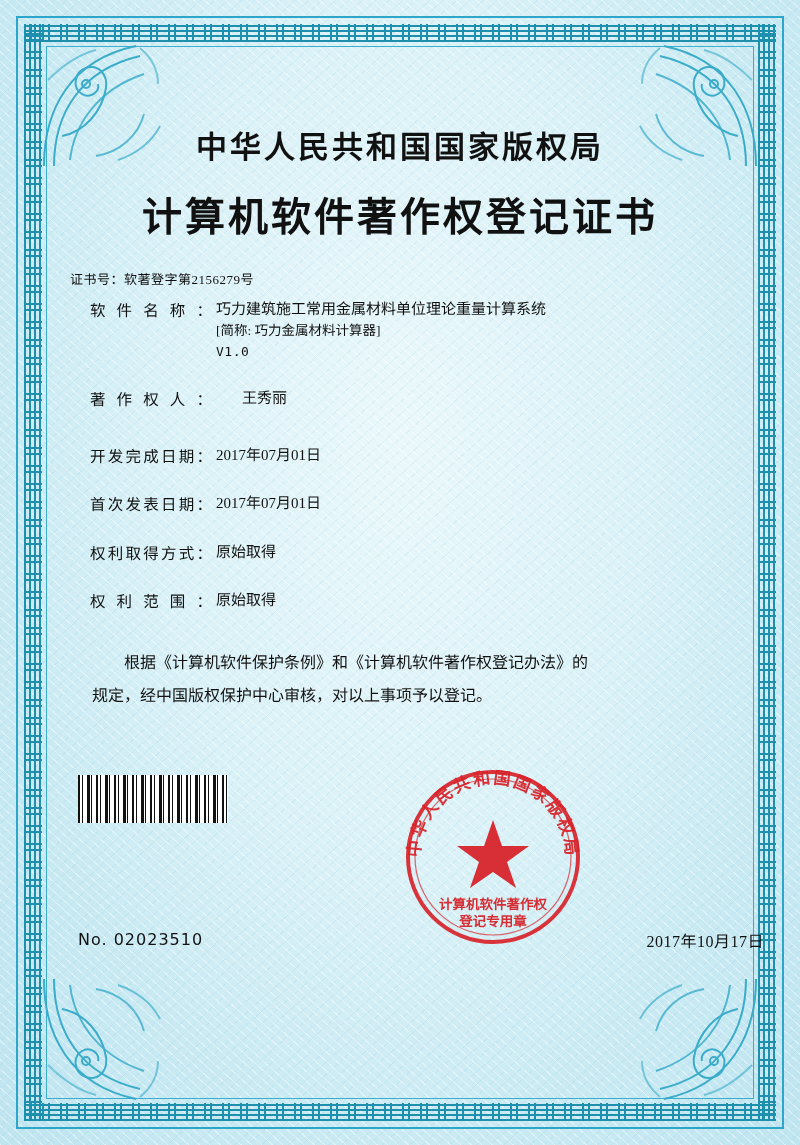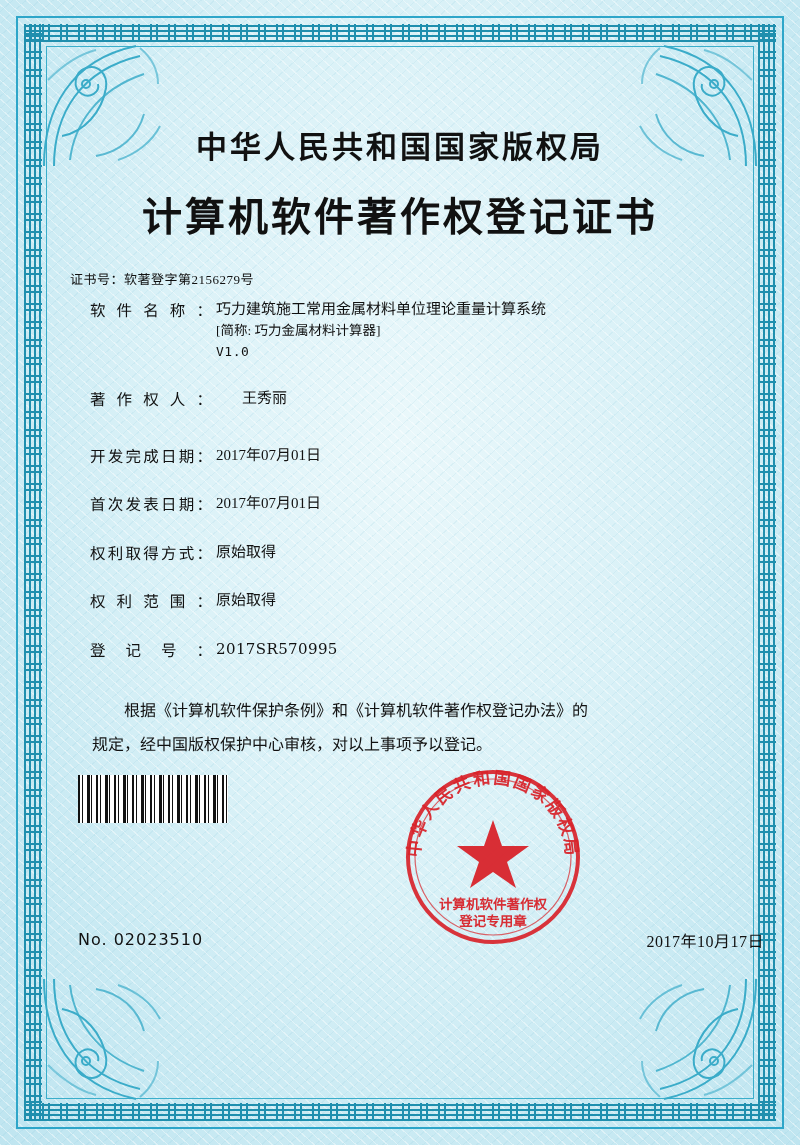--- a/index.html
+++ b/index.html
@@ -327,24 +327,20 @@
       <div class="field-row row-gap-md">
         <div class="field-label colon-after">权利取得方式</div>
         <div class="field-value">原始取得</div>
       </div>
 
       <div class="field-row row-gap-md">
         <div class="field-label colon-after">权利范围</div>
         <div class="field-value">原始取得</div>
       </div>
 
-      <div class="field-row">
-        <div class="field-label colon-after">登记号</div>
-        <div class="field-value mono">2017SR570995</div>
-      </div>
 
     </div>
 
     <div class="statement">
       <p class="indent">根据《计算机软件保护条例》和《计算机软件著作权登记办法》的</p>
       <p>规定，经中国版权保护中心审核，对以上事项予以登记。</p>
     </div>
 
   </div>
 

